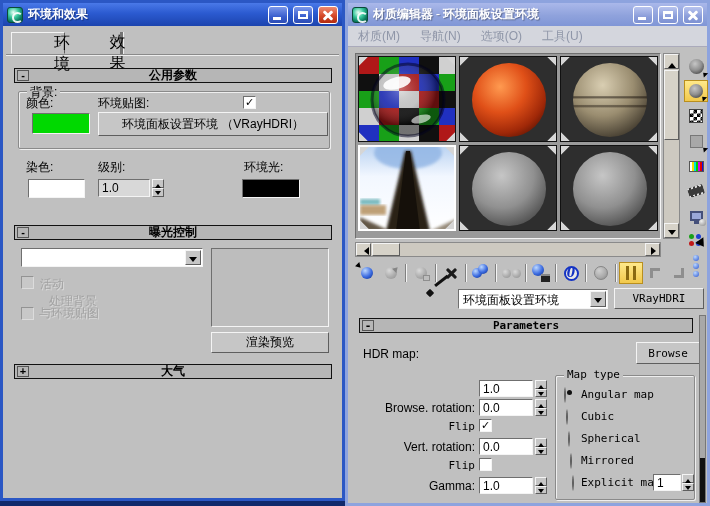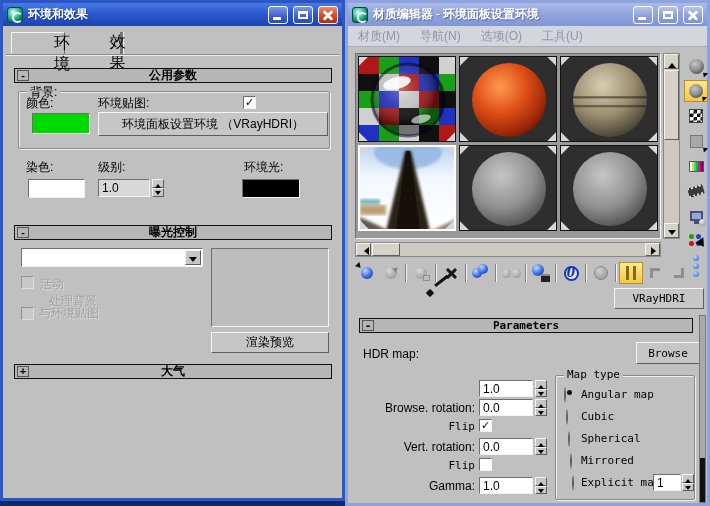--- a/index.html
+++ b/index.html
@@ -448,20 +448,24 @@
       <div class="ti dis">
           <i style="width:10px;height:10px;border-left:3px solid #666;border-top:3px solid #666;"></i>
         </div>
       <div class="ti dis">
           <i style="width:10px;height:10px;border-right:3px solid #666;border-bottom:3px solid #666;"></i>
         </div>
     </div>
 
     
     <div class="abs" style="left:86px;top:286px;width:20px;height:20px;"><i class="eyedrop"></i></div>
+    <div class="sunken abs" style="left:110px;top:286px;width:150px;height:20px;padding:2px 18px 2px 4px;">
+      <span>环境面板设置环境</span>
+      <span class="combo-arrow"></span>
+    </div>
     <div class="btn mono abs" style="left:266px;top:285px;width:90px;height:21px;">
       <span>VRayHDRI</span>
     </div>
 
     
     <div class="rollout mono" style="left:11px;top:315px;width:334px;">
       <span class="rbox">-</span>
       <span>Parameters</span>
     </div>
 

